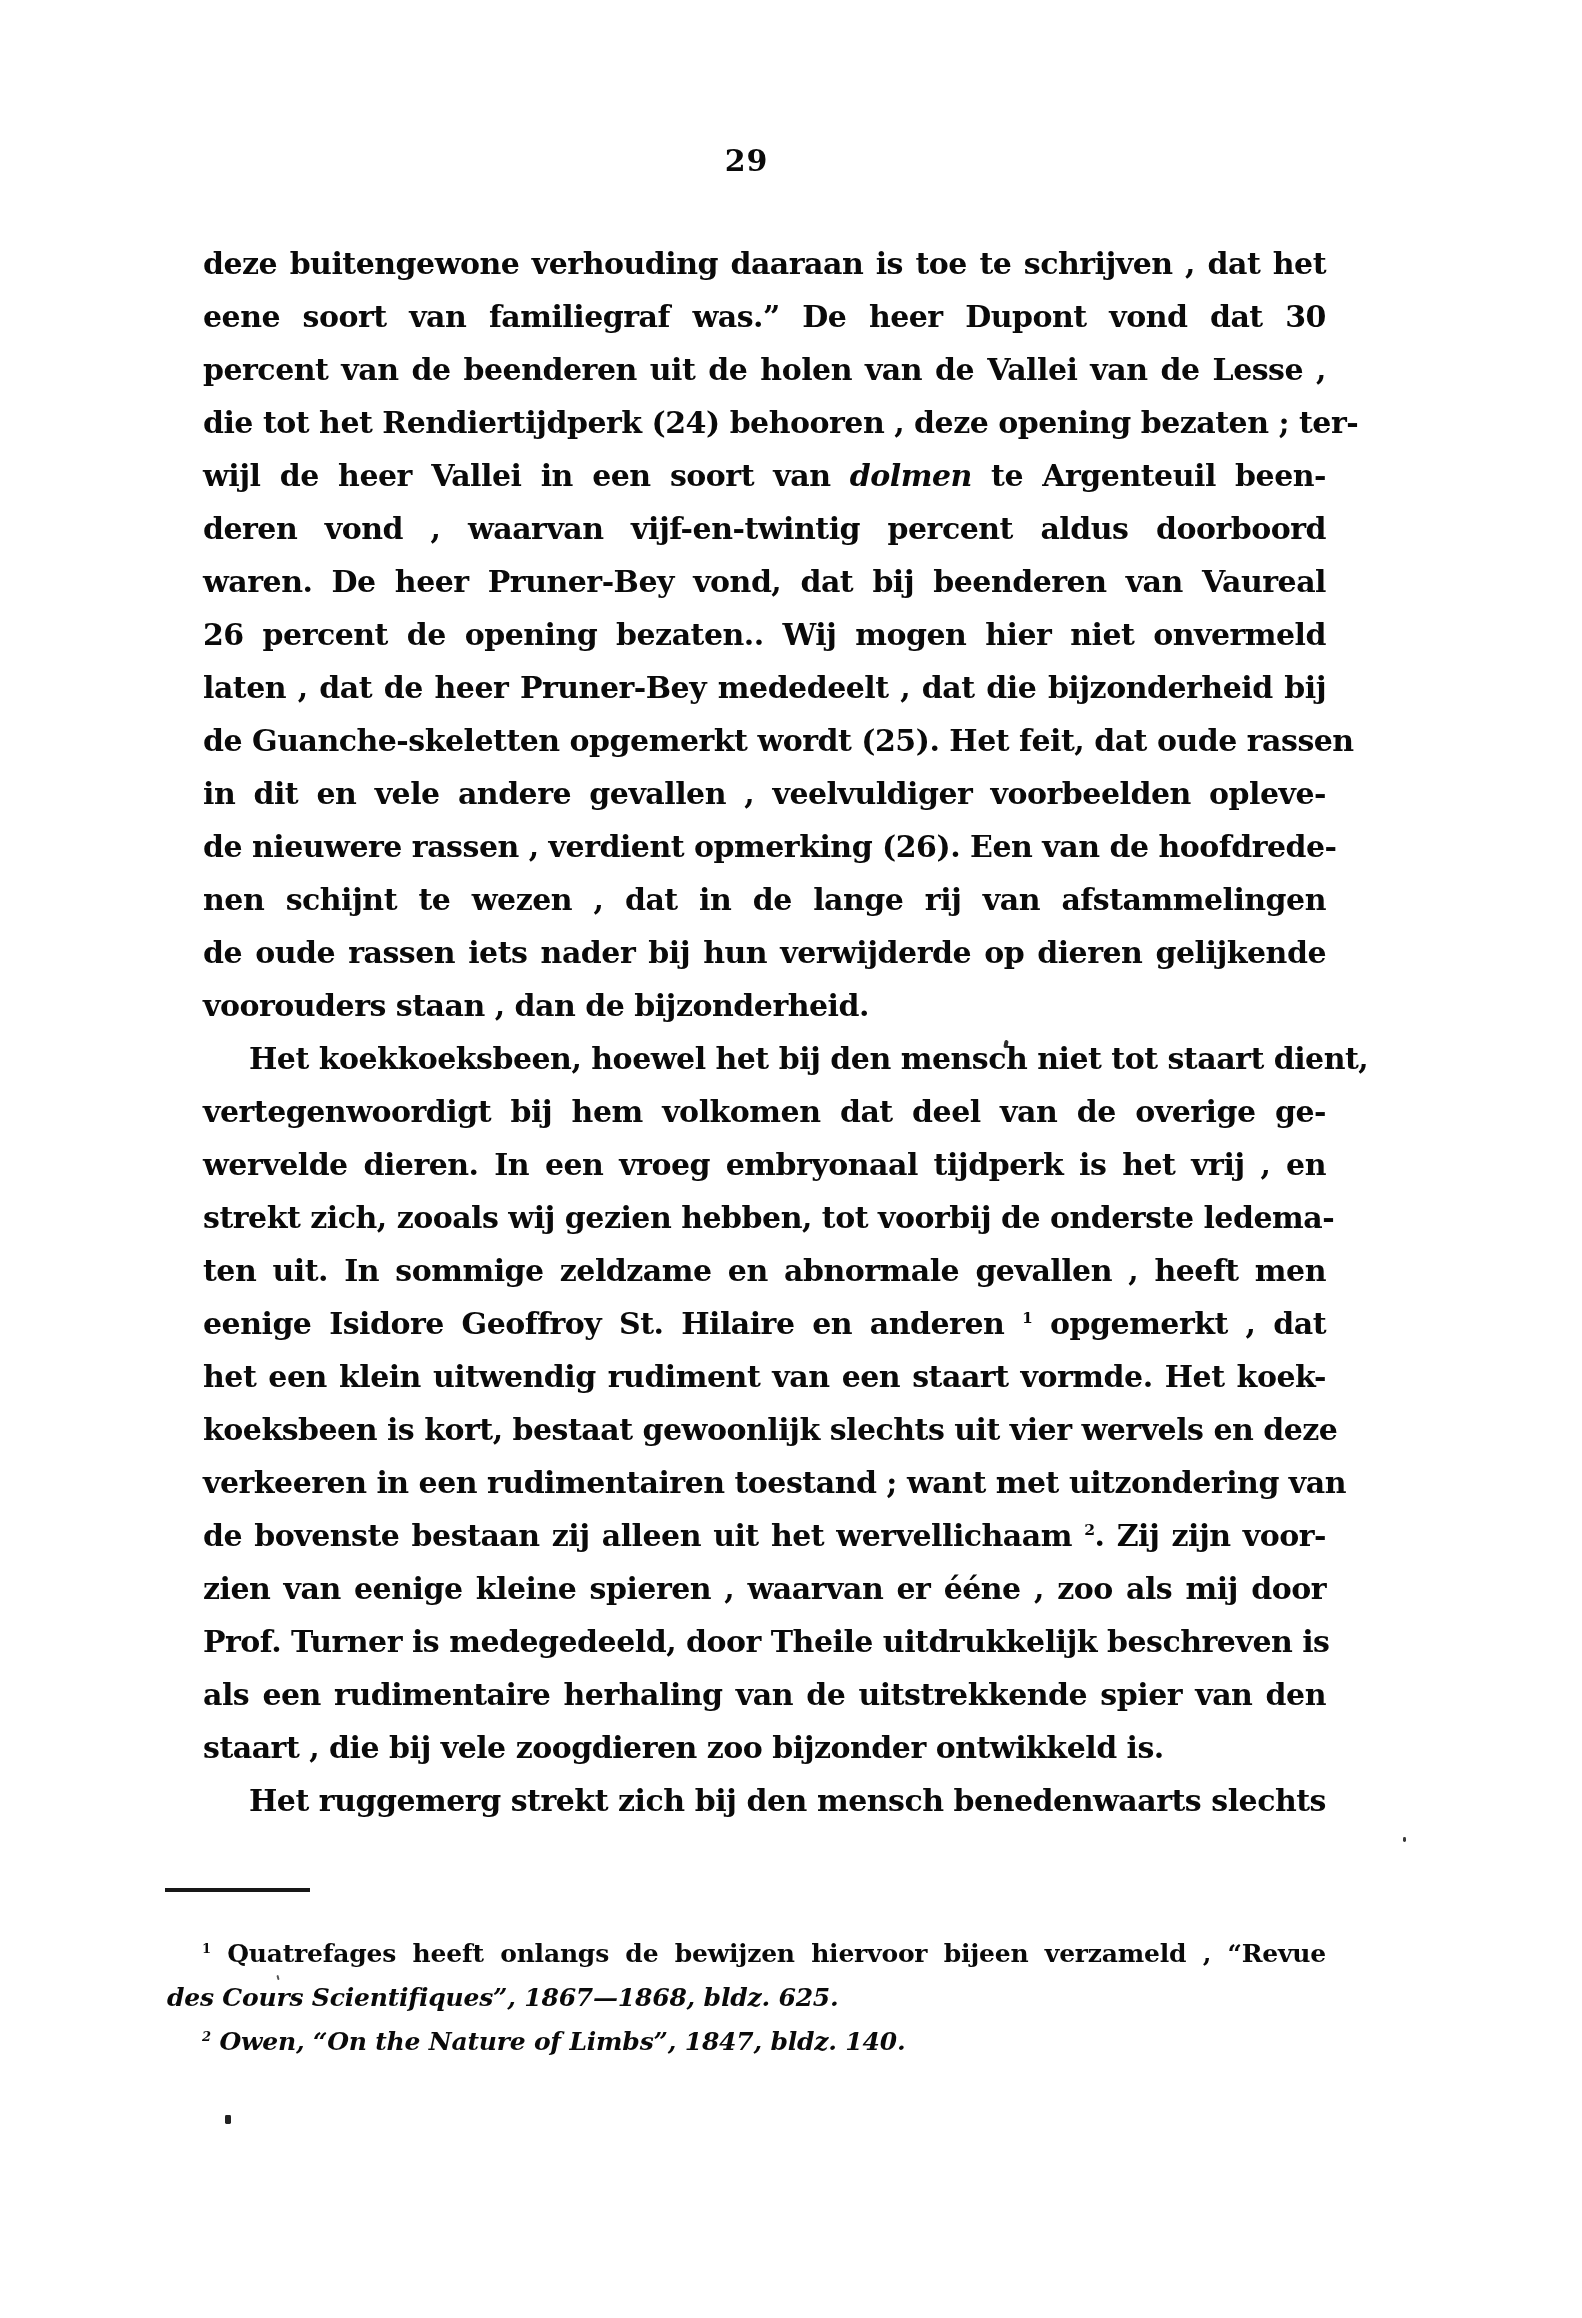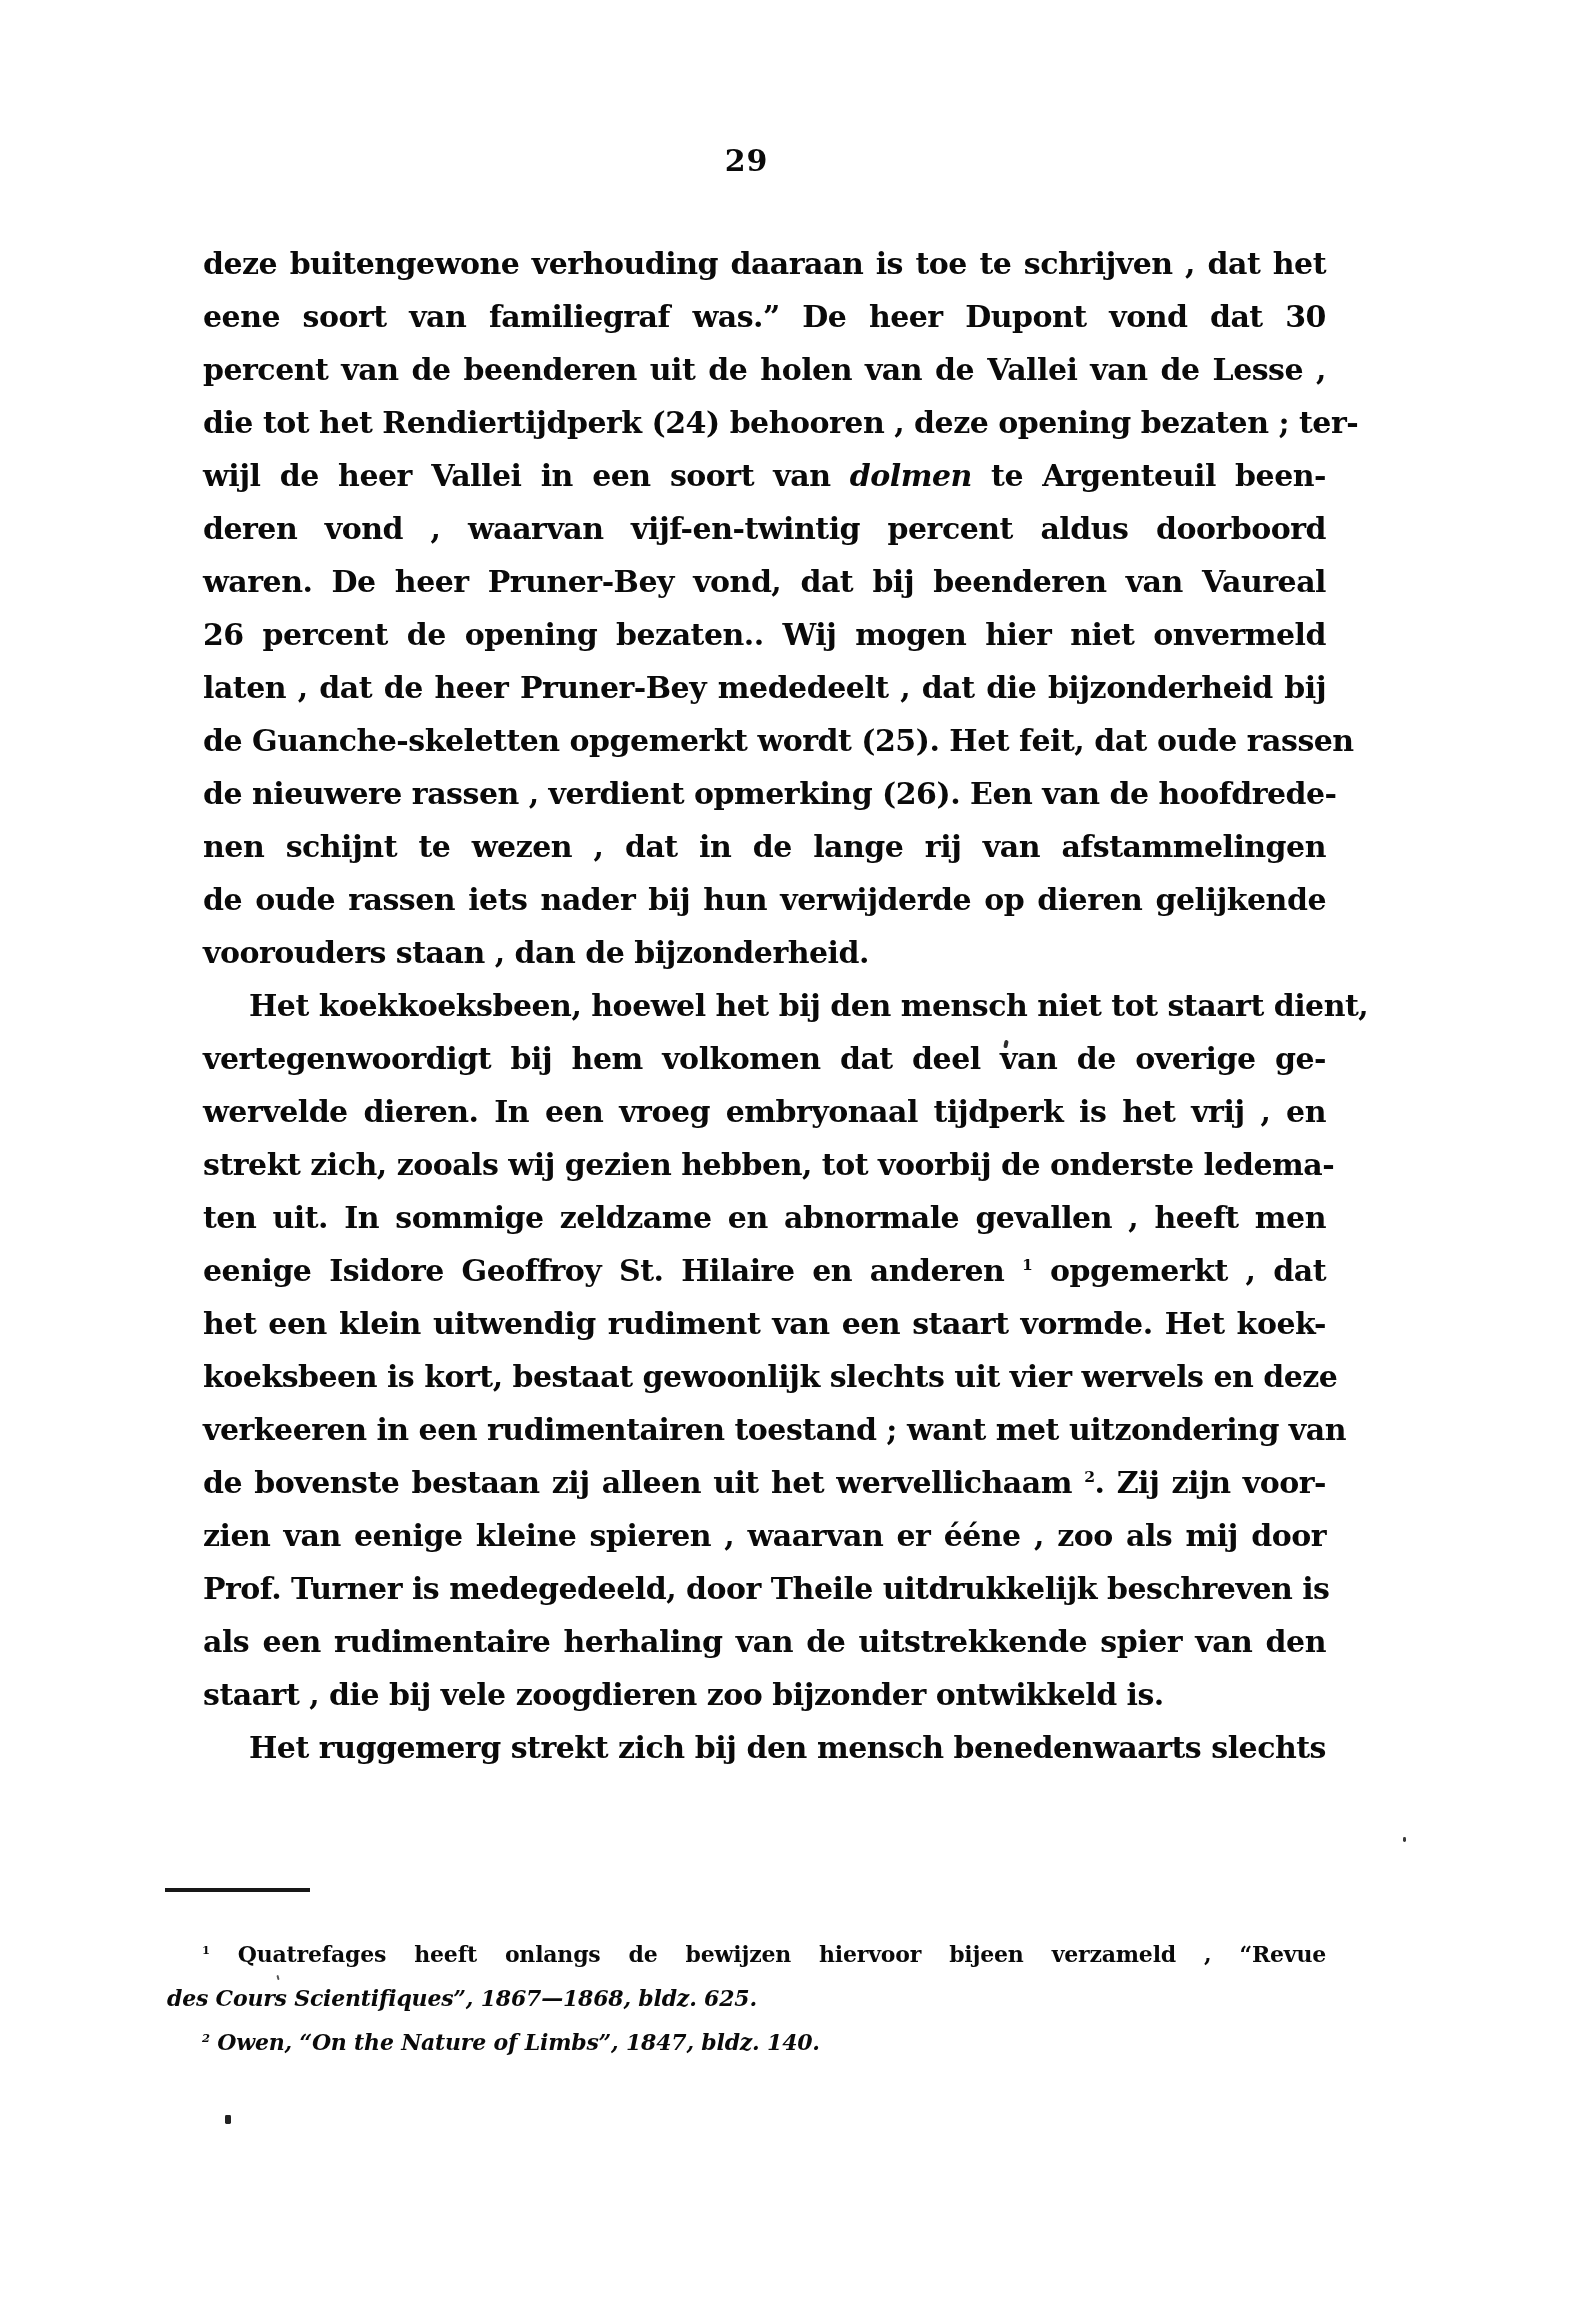--- a/index.html
+++ b/index.html
@@ -53,21 +53,21 @@
     left: 165px;
     width: 145px;
     height: 4.2px;
     background: #181818;
   }
   .footnotes {
     position: absolute;
     top: 1932px;
     left: 167px;
     width: 1159px;
-    font-size: 22px;
+    font-size: 25px;
     line-height: 44px;
     letter-spacing: -0.2px;
   }
   .fn-line {
     height: 44px;
     text-align: justify;
     text-align-last: justify;
     white-space: nowrap;
   }
   .fn-line.fn-left { text-align-last: left; font-style: italic; }
@@ -89,20 +89,21 @@
     <div class="line">deze buitengewone verhouding daaraan is toe te schrijven , dat het</div>
     <div class="line">eene soort van familiegraf was.” De heer Dupont vond dat 30</div>
     <div class="line">percent van de beenderen uit de holen van de Vallei van de Lesse ,</div>
     <div class="line">die tot het Rendiertijdperk (24) behooren , deze opening bezaten ; ter-</div>
     <div class="line"><span>wijl de heer Vallei in een soort van</span> <em>dolmen</em> <span>te Argenteuil been-</span></div>
     <div class="line">deren vond , waarvan vijf-en-twintig percent aldus doorboord</div>
     <div class="line">waren. De heer Pruner-Bey vond, dat bij beenderen van Vaureal</div>
     <div class="line">26 percent de opening bezaten.. Wij mogen hier niet onvermeld</div>
     <div class="line">laten , dat de heer Pruner-Bey mededeelt , dat die bijzonderheid bij</div>
     <div class="line">de Guanche-skeletten opgemerkt wordt (25). Het feit, dat oude rassen</div>
+    <div class="line">in dit en vele andere gevallen , veelvuldiger voorbeelden opleve-</div>
     <div class="line">de nieuwere rassen , verdient opmerking (26). Een van de hoofdrede-</div>
     <div class="line">nen schijnt te wezen , dat in de lange rij van afstammelingen</div>
     <div class="line">de oude rassen iets nader bij hun verwijderde op dieren gelijkende</div>
     <div class="line para-end">voorouders staan , dan de bijzonderheid.</div>
     <div class="line indent">Het koekkoeksbeen, hoewel het bij den mensch niet tot staart dient,</div>
     <div class="line">vertegenwoordigt bij hem volkomen dat deel van de overige ge-</div>
     <div class="line">wervelde dieren. In een vroeg embryonaal tijdperk is het vrij , en</div>
     <div class="line">strekt zich, zooals wij gezien hebben, tot voorbij de onderste ledema-</div>
     <div class="line">ten uit. In sommige zeldzame en abnormale gevallen , heeft men</div>
     <div class="line"><span>eenige Isidore Geoffroy St. Hilaire en anderen</span> <sup class="ref">1</sup> <span>opgemerkt , dat</span></div>

